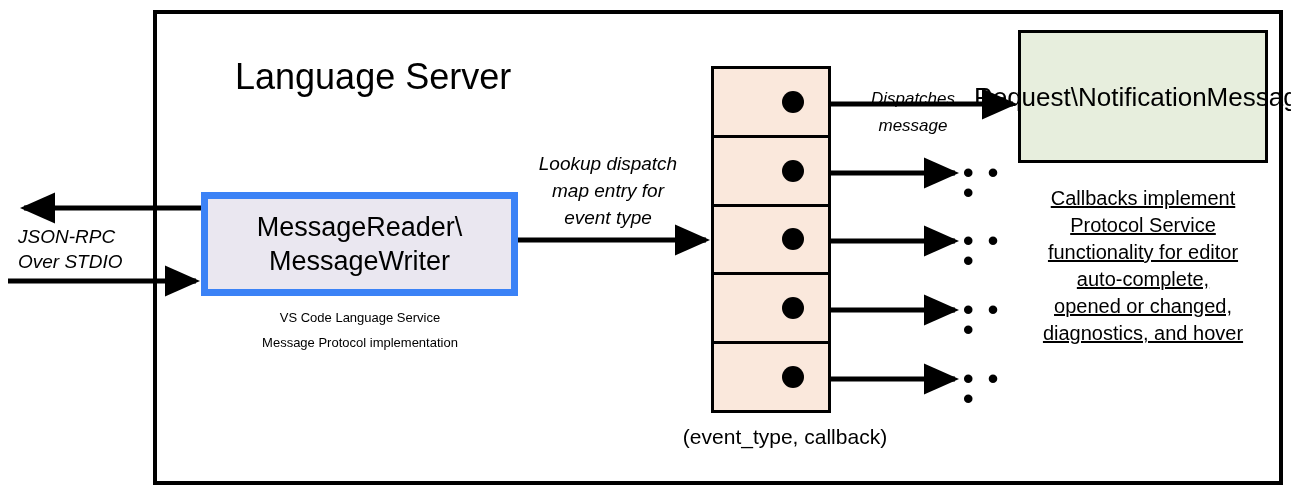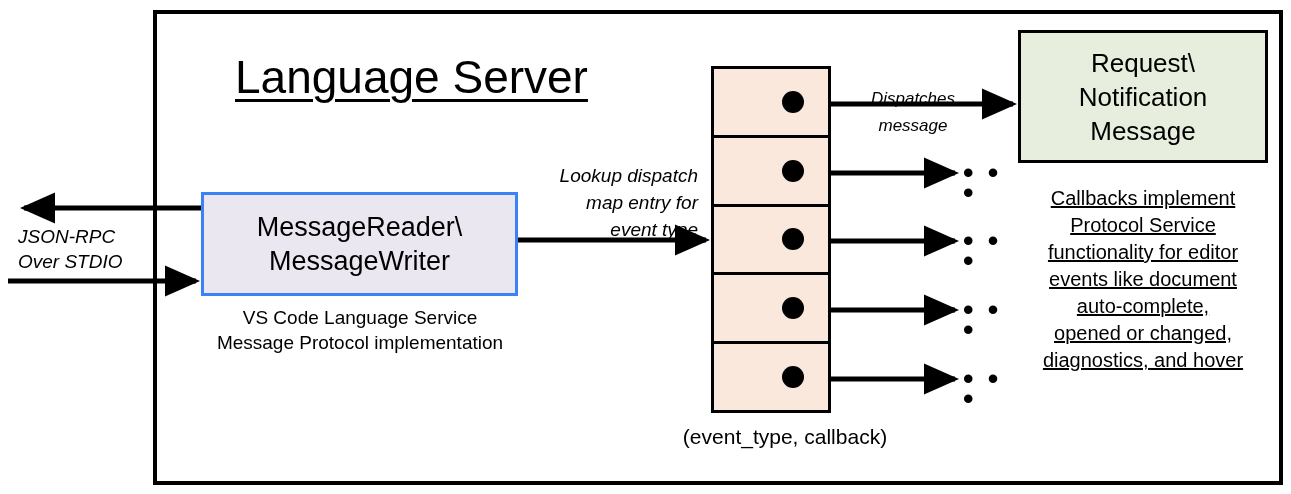--- a/index.html
+++ b/index.html
@@ -37,70 +37,69 @@
     border: 4px solid #000;
     box-sizing: border-box;
     background: transparent;
   }
 
   
   .server-title {
     left: 235px;
     top: 52px;
     width: 340px;
-    font-size: 46px;
+    font-size: 36px;
     line-height: 50px;
-    text-decoration: underline;
     text-underline-offset: 6px;
     text-decoration-thickness: 3px;
     white-space: nowrap;
   }
 
   
   .reader-box {
     left: 201px;
     top: 192px;
     width: 317px;
     height: 104px;
-    border: 3px solid #3b82f6;
+    border: 7px solid #3b82f6;
     background: #eae7f0;
     box-sizing: border-box;
     display: flex;
     flex-direction: column;
     align-items: center;
     justify-content: center;
     font-size: 27px;
     line-height: 34px;
     text-align: center;
   }
   .reader-caption {
     left: 190px;
     top: 305px;
     width: 340px;
     text-align: center;
-    font-size: 19px;
+    font-size: 13px;
     line-height: 25px;
   }
 
   
   .jsonrpc-label {
     left: 18px;
     top: 224px;
     width: 140px;
     font-style: italic;
     font-size: 19px;
     line-height: 25px;
   }
 
   
   .lookup-label {
     left: 518px;
-    top: 162px;
+    top: 150px;
     width: 180px;
-    text-align: right;
+    text-align: center;
     font-style: italic;
     font-size: 19px;
     line-height: 27px;
   }
 
   
   .dispatch-map {
     left: 711px;
     top: 66px;
     width: 120px;
@@ -152,21 +151,21 @@
   
   .callback-box {
     left: 1018px;
     top: 30px;
     width: 250px;
     height: 133px;
     border: 3px solid #000;
     background: #e7eedd;
     box-sizing: border-box;
     display: flex;
-    flex-direction: column;
+    flex-direction: row;
     align-items: center;
     justify-content: center;
     font-size: 26px;
     line-height: 34px;
     text-align: center;
   }
   .callback-caption {
     left: 1008px;
     top: 185px;
     width: 270px;
@@ -292,19 +291,18 @@
 
   <div class="abs callback-box">
     <div>Request\</div>
     <div>Notification</div>
     <div>Message</div>
   </div>
   <div class="abs callback-caption">
     <div>Callbacks implement</div>
     <div>Protocol Service</div>
     <div>functionality for editor</div>
-    <div>events like document</div>
     <div>auto-complete,</div>
     <div>opened or changed,</div>
     <div>diagnostics, and hover</div>
   </div>
 
 </div>
 
 </body></html>

